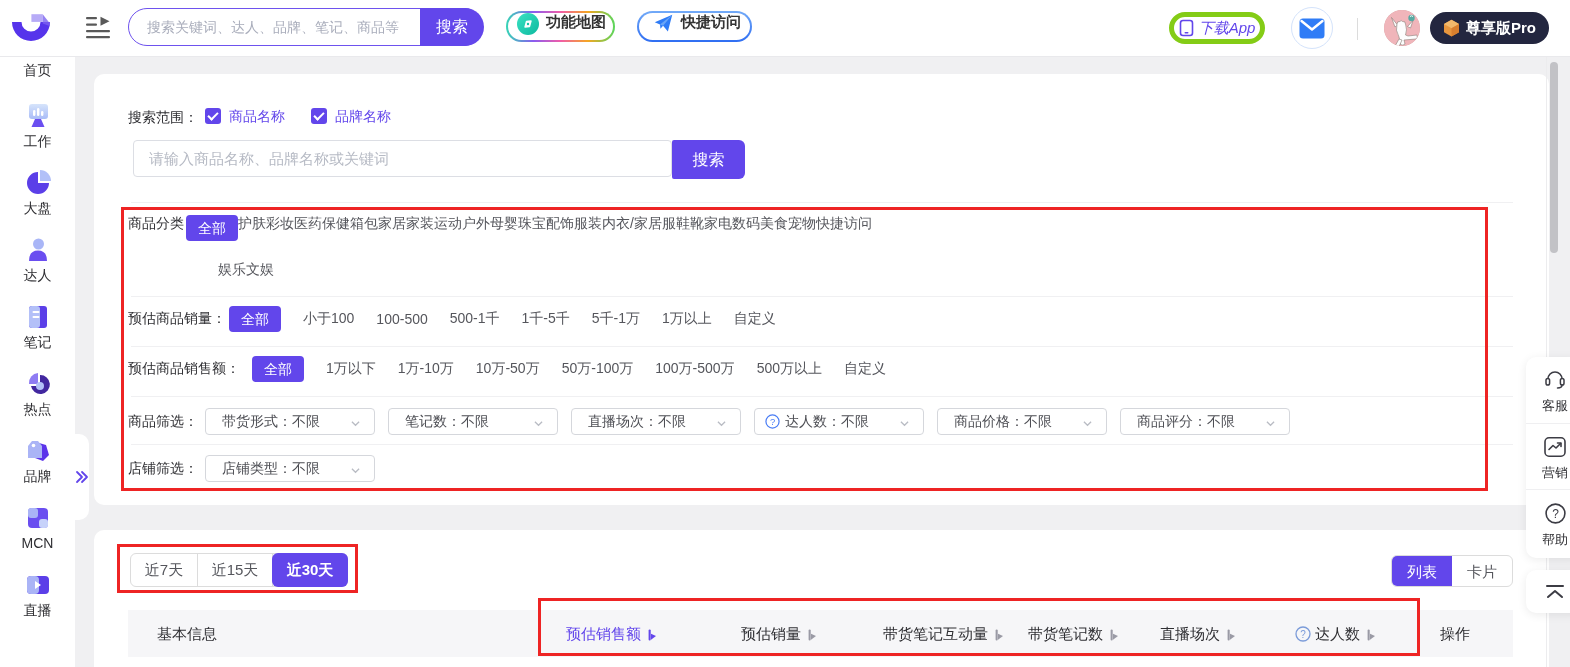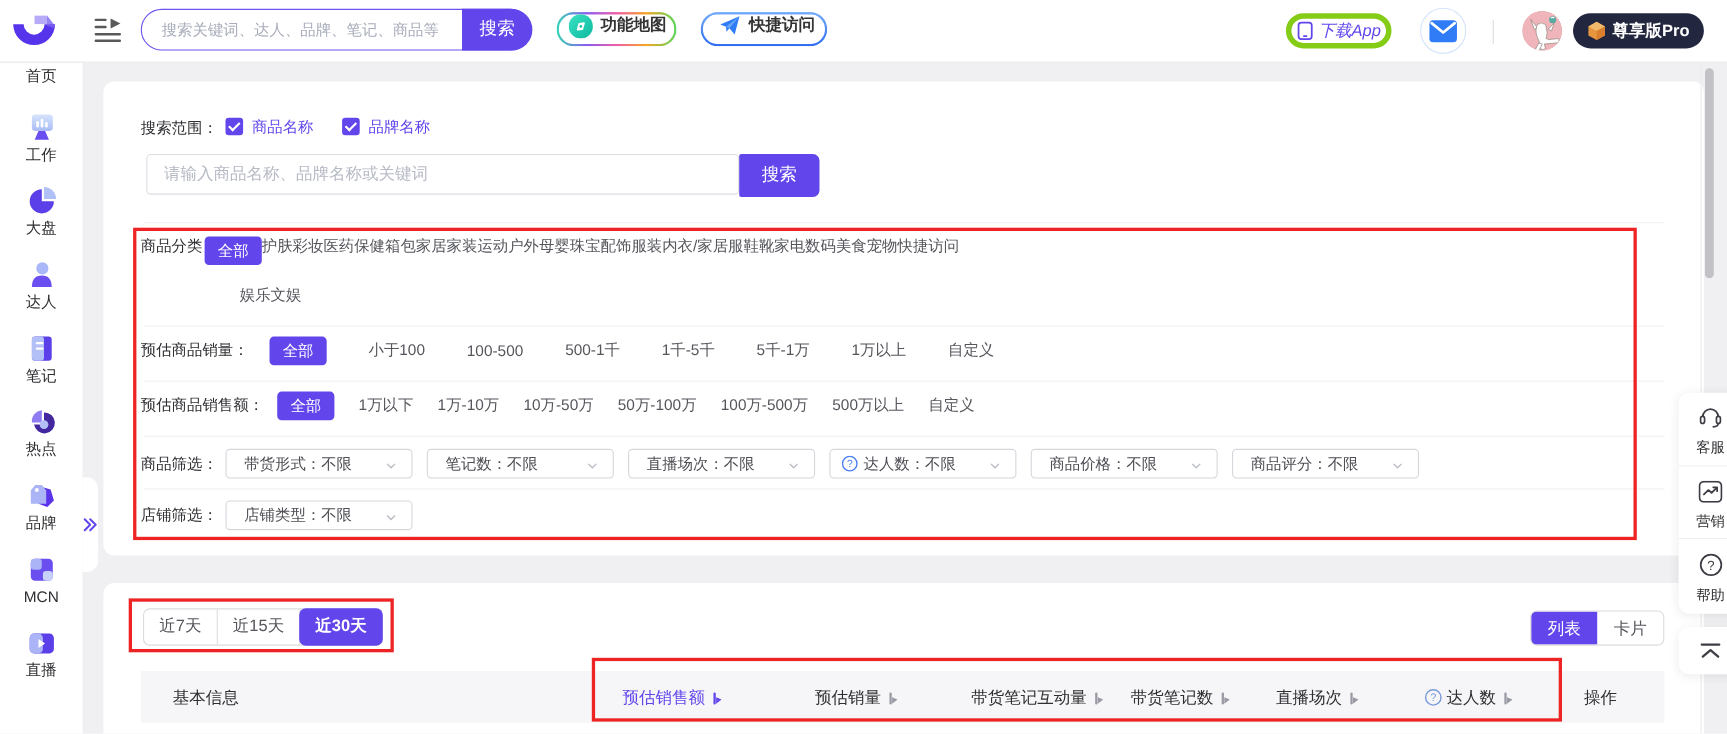--- a/index.html
+++ b/index.html
@@ -241,21 +241,21 @@
       <span class="fitem">内衣/家居服</span>
       <span class="fitem">鞋靴</span>
       <span class="fitem">家电数码</span>
       <span class="fitem">美食</span>
       <span class="fitem">宠物</span>
       <span class="fitem">快捷访问</span>
   </div>
   <div class="abs" style="left:124px;top:186px"><span class="fitem">娱乐文娱</span></div>
 
   <div class="hr" style="top:222px"></div>
-  <div class="frow" style="top:232px;height:26px;align-items:center;gap:38px">
+  <div class="frow" style="top:232px;height:26px;align-items:center;gap:22px">
     <span class="rowlab" style="margin-right:-19px">预估商品销量：</span>
     <span class="allbtn">全部</span>
     <span class="fitem">小于100</span>
       <span class="fitem">100-500</span>
       <span class="fitem">500-1千</span>
       <span class="fitem">1千-5千</span>
       <span class="fitem">5千-1万</span>
       <span class="fitem">1万以上</span>
       <span class="fitem">自定义</span>
   </div>

